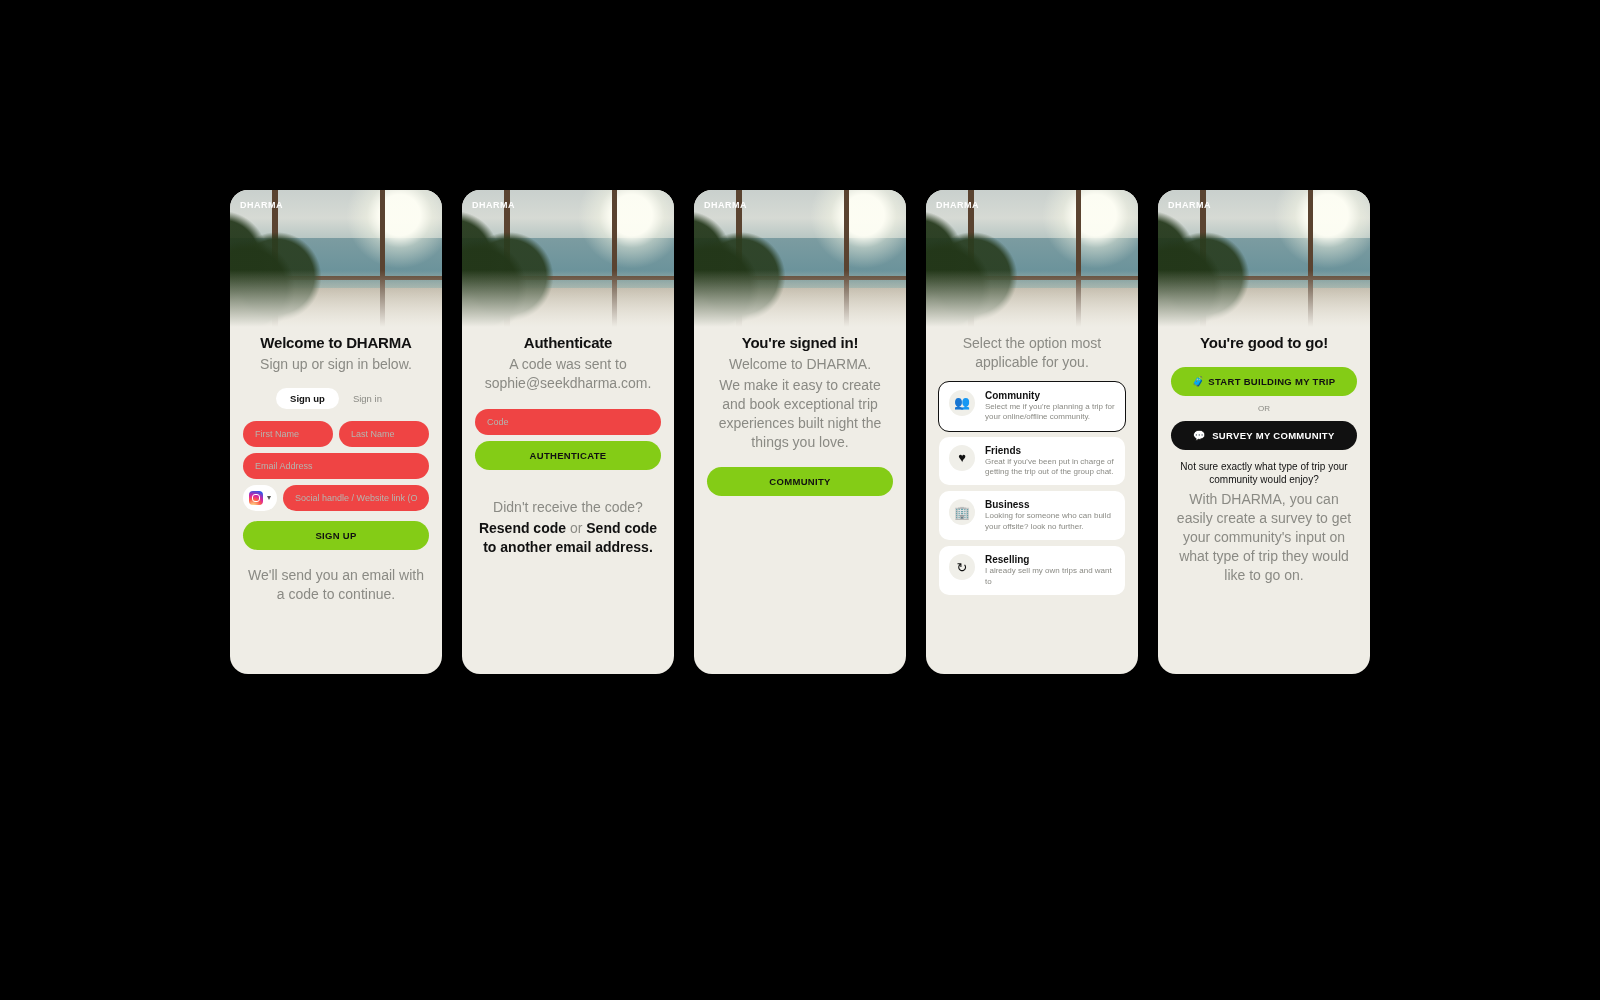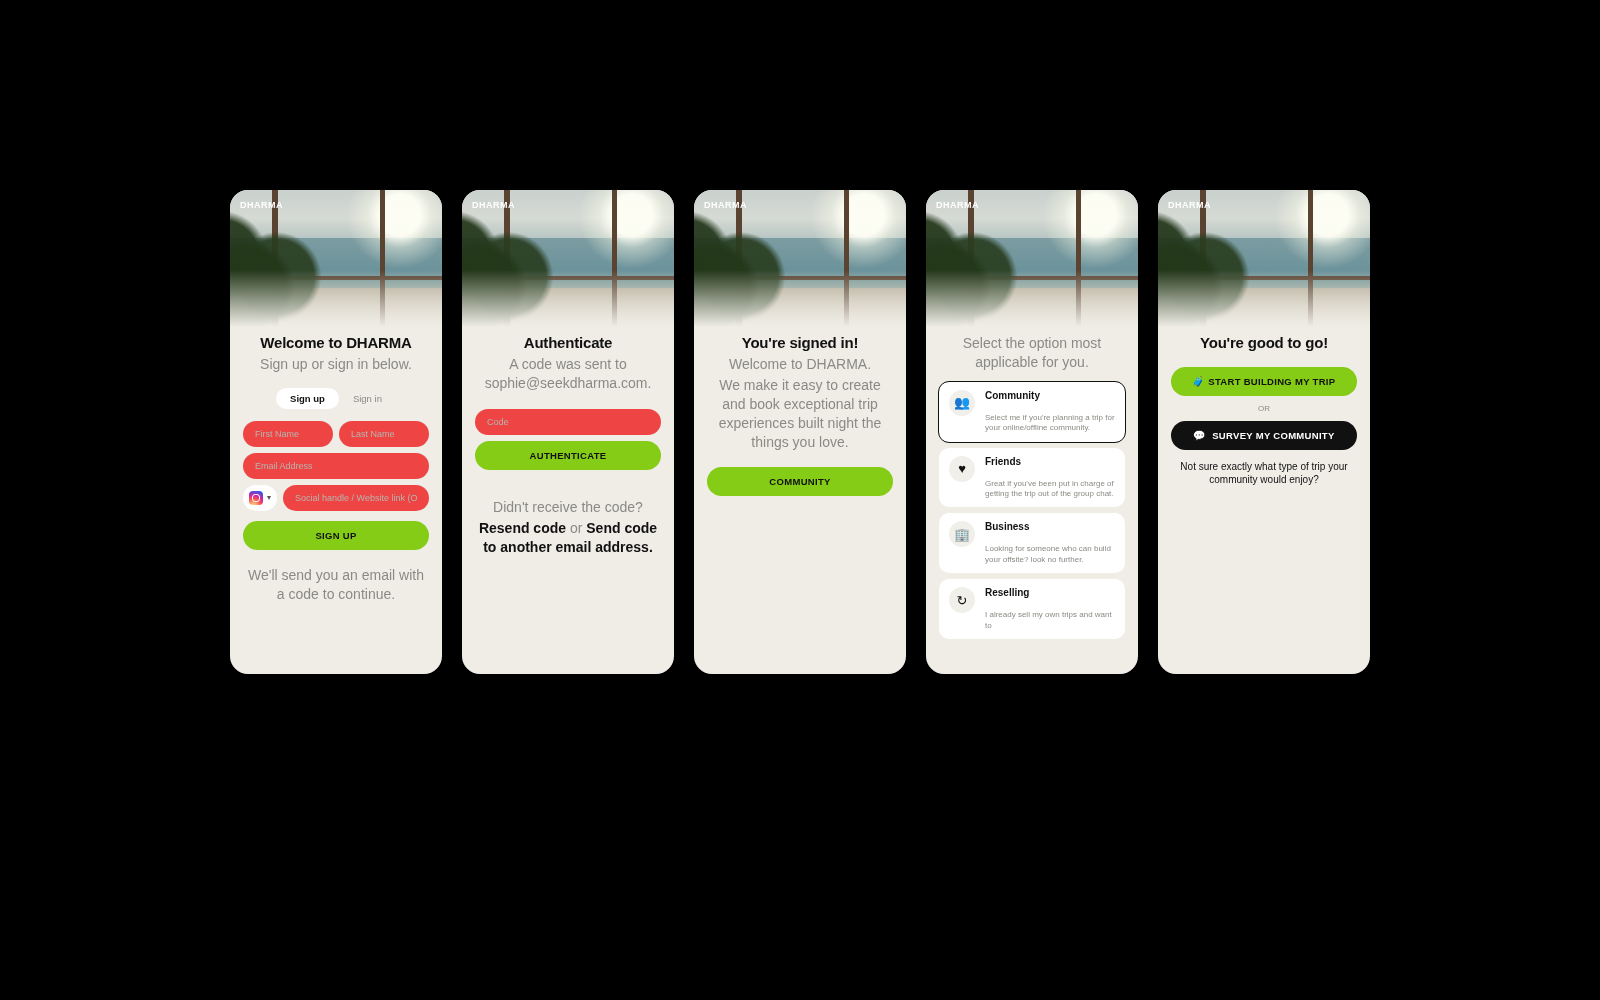--- a/index.html
+++ b/index.html
@@ -145,21 +145,21 @@
     display:flex; gap:10px; align-items:flex-start;
     text-align:left; cursor:pointer;
   }
   .card.selected { outline:1.5px solid #111; }
   .card .ic {
     width:26px; height:26px; border-radius:50%;
     background:#f0efe9; display:flex; align-items:center; justify-content:center;
     flex-shrink:0; font-size:13px;
   }
   .card .ct { font-size:10px; font-weight:700; }
-  .card .cd { font-size:8px; color:#8a8a84; line-height:1.3; margin-top:12px; }
+  .card .cd { font-size:8px; color:#8a8a84; line-height:1.3; margin-top:1px; }
 
   .link { font-weight:700; color:#111; cursor:pointer; }
   .or-sep { font-size:8px; color:#8a8a84; margin:8px 0; }
   .strong-q { font-size:10px; font-weight:400; line-height:1.3; margin-top:10px;}
   .icon-inline{ font-size:10px; }
 </style>
 </head>
 <body>
 
 <div class="phone">
@@ -277,14 +277,15 @@
     <button class="btn btn-lime mt16">
       <span class="icon-inline">🧳</span>
       <span>START BUILDING MY TRIP</span>
     </button>
     <div class="or-sep">OR</div>
     <button class="btn btn-black">
       <span class="icon-inline">💬</span>
       <span>SURVEY MY COMMUNITY</span>
     </button>
     <div class="strong-q">Not sure exactly what type of trip your community would enjoy?</div>
+    <div class="subtitle">With DHARMA, you can easily create a survey to get your community's input on what type of trip they would like to go on.</div>
   </div>
 </div>
 
 </body></html>

